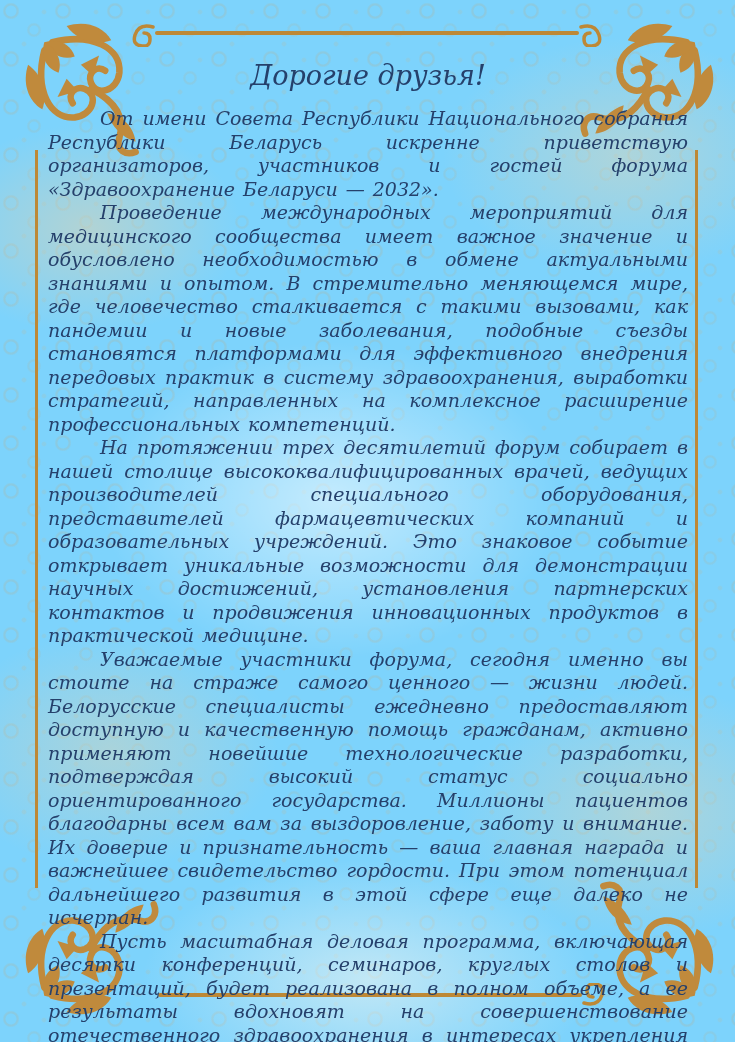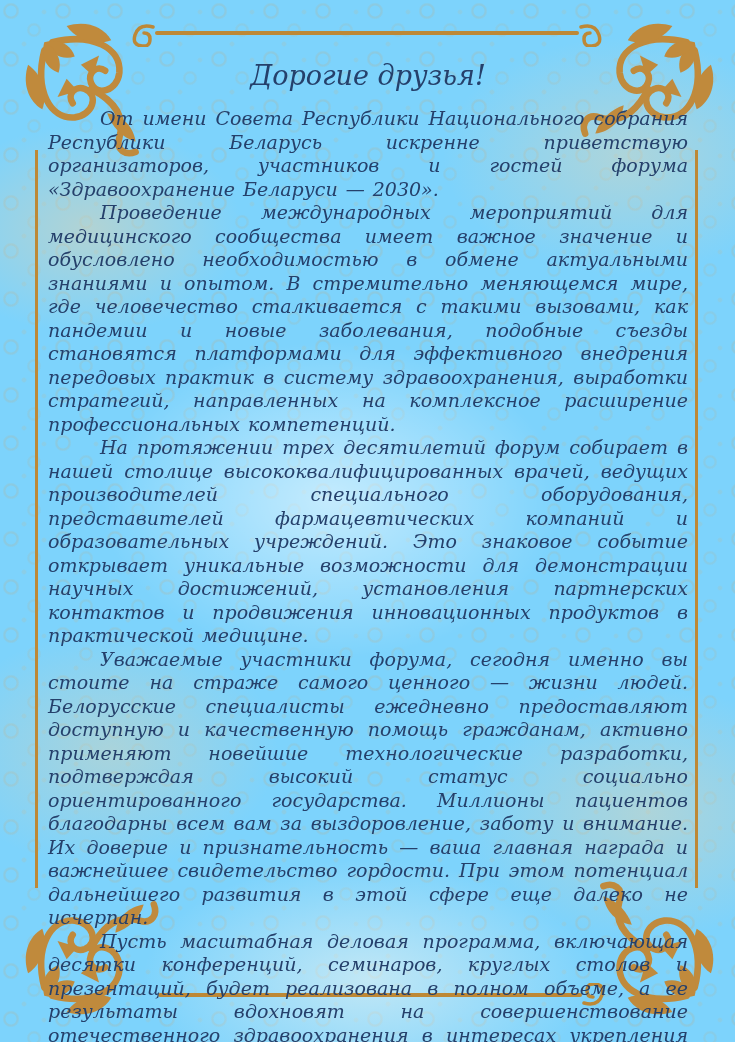--- a/index.html
+++ b/index.html
@@ -137,20 +137,20 @@
       </svg>
   </div>
   <div class="curl" style="left:582px;top:983px;">
     <svg width="26" height="26" viewBox="0 0 26 26">
         <path d="M2,20 q14,4 18,-8 q3,-10 -7,-11 q-8,-1 -8,7 q0,6 6,6" fill="none" stroke="#bd8836" stroke-width="3.5" stroke-linecap="round"></path>
       </svg>
   </div>
 
   <div class="content">
     <h1 class="title">Дорогие друзья!</h1>
-    <p class="para">От имени Совета Республики Национального собрания Республики Беларусь искренне приветствую организаторов, участников и гостей форума «Здравоохранение Беларуси — 2030».</p>
+    <p class="para">От имени Совета Республики Национального собрания Республики Беларусь искренне приветствую организаторов, участников и гостей форума «Здравоохранение Беларуси — 2032».</p>
     <p class="para">Проведение международных мероприятий для медицинского сообщества имеет важное значение и обусловлено необходимостью в обмене актуальными знаниями и опытом. В стремительно меняющемся мире, где человечество сталкивается с такими вызовами, как пандемии и новые заболевания, подобные съезды становятся платформами для эффективного внедрения передовых практик в систему здравоохранения, выработки стратегий, направленных на комплексное расширение профессиональных компетенций.</p>
     <p class="para">На протяжении трех десятилетий форум собирает в нашей столице высококвалифицированных врачей, ведущих производителей специального оборудования, представителей фармацевтических компаний и образовательных учреждений. Это знаковое событие открывает уникальные возможности для демонстрации научных достижений, установления партнерских контактов и продвижения инновационных продуктов в практической медицине.</p>
     <p class="para">Уважаемые участники форума, сегодня именно вы стоите на страже самого ценного — жизни людей. Белорусские специалисты ежедневно предоставляют доступную и качественную помощь гражданам, активно применяют новейшие технологические разработки, подтверждая высокий статус социально ориентированного государства. Миллионы пациентов благодарны всем вам за выздоровление, заботу и внимание. Их доверие и признательность — ваша главная награда и важнейшее свидетельство гордости. При этом потенциал дальнейшего развития в этой сфере еще далеко не исчерпан.</p>
     <p class="para">Пусть масштабная деловая программа, включающая десятки конференций, семинаров, круглых столов и презентаций, будет реализована в полном объеме, а ее результаты вдохновят на совершенствование отечественного здравоохранения в интересах укрепления здорового и устойчивого общества.</p>
 
   </div>
 </div>
 
 </body></html>

